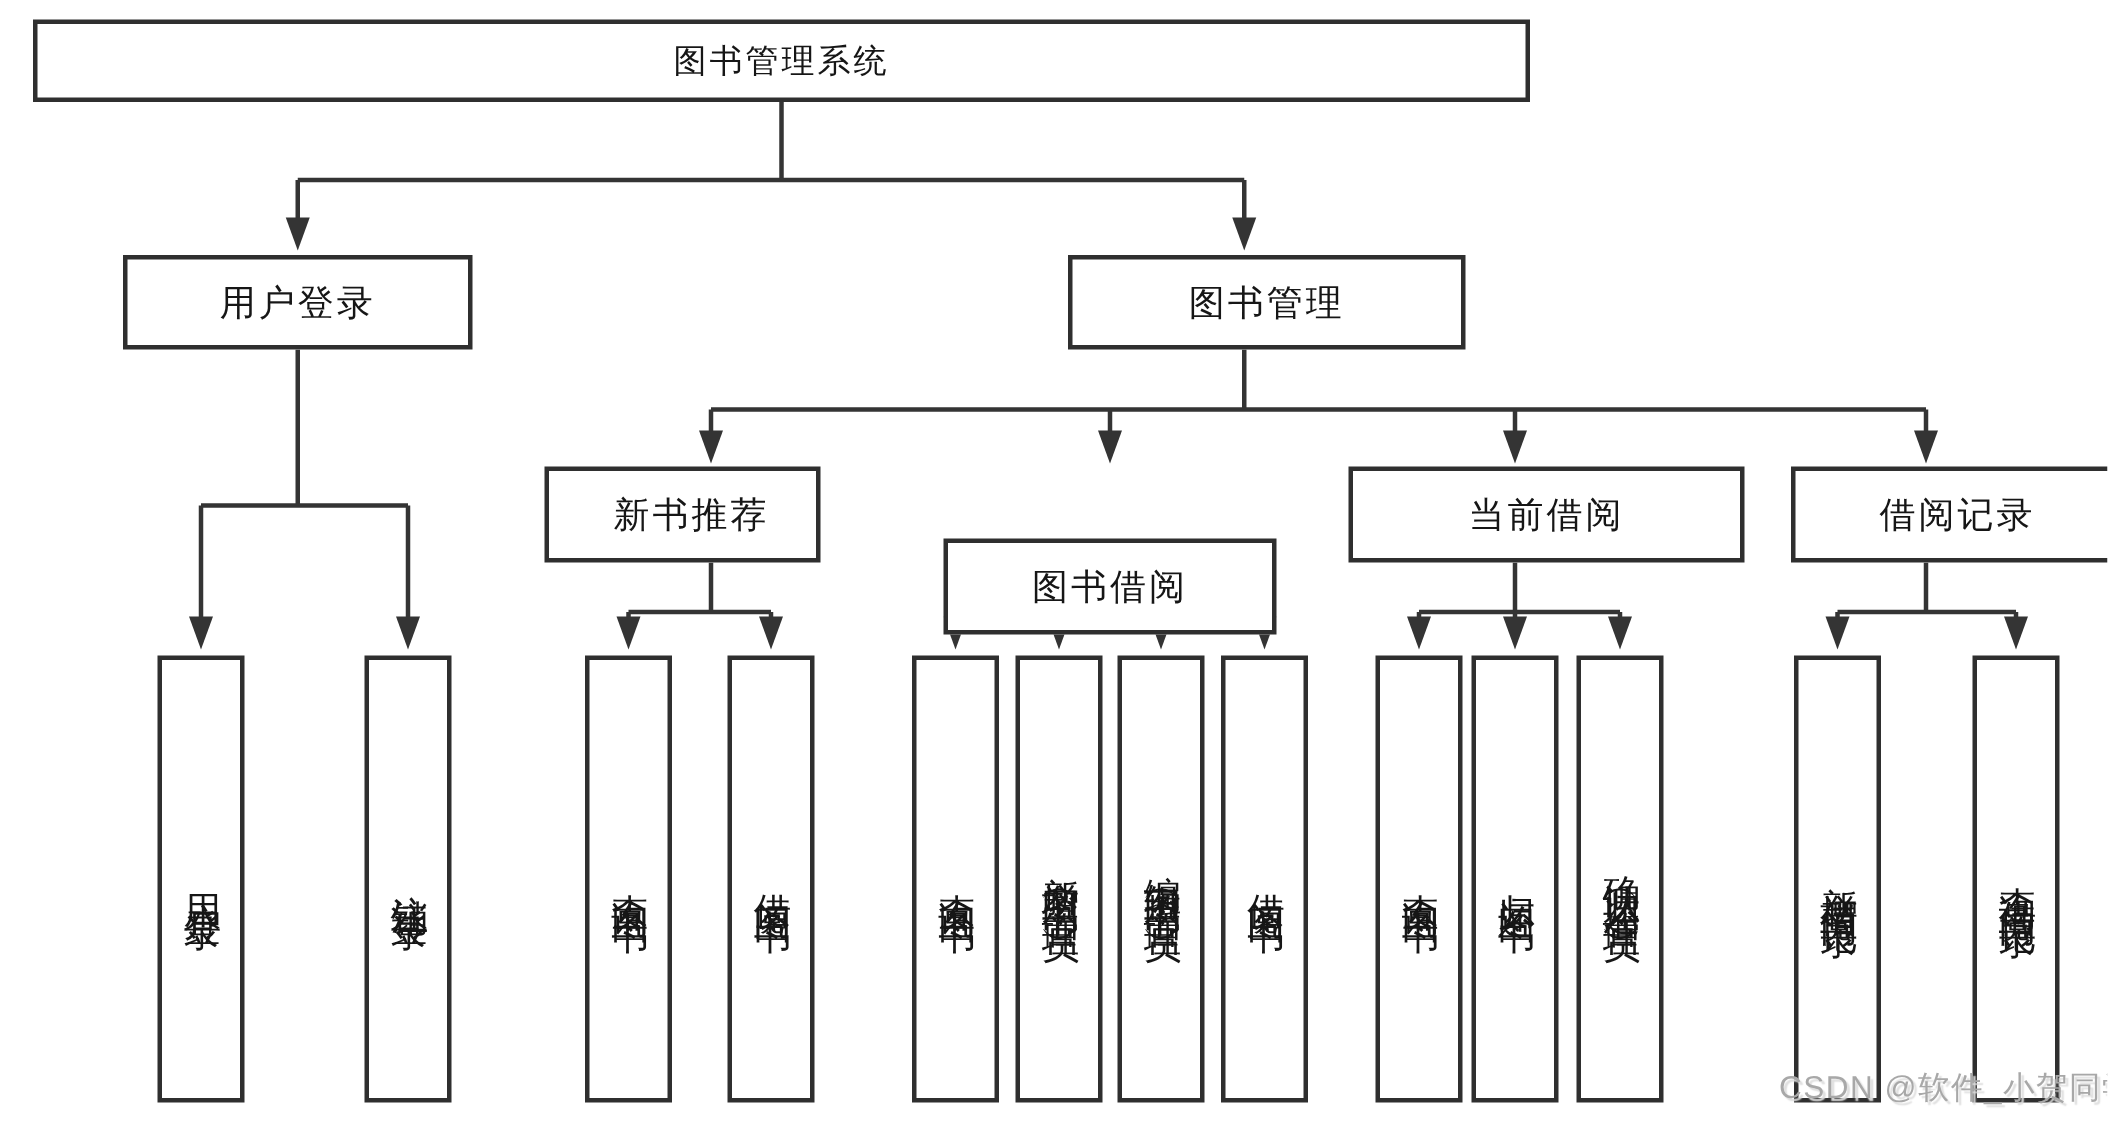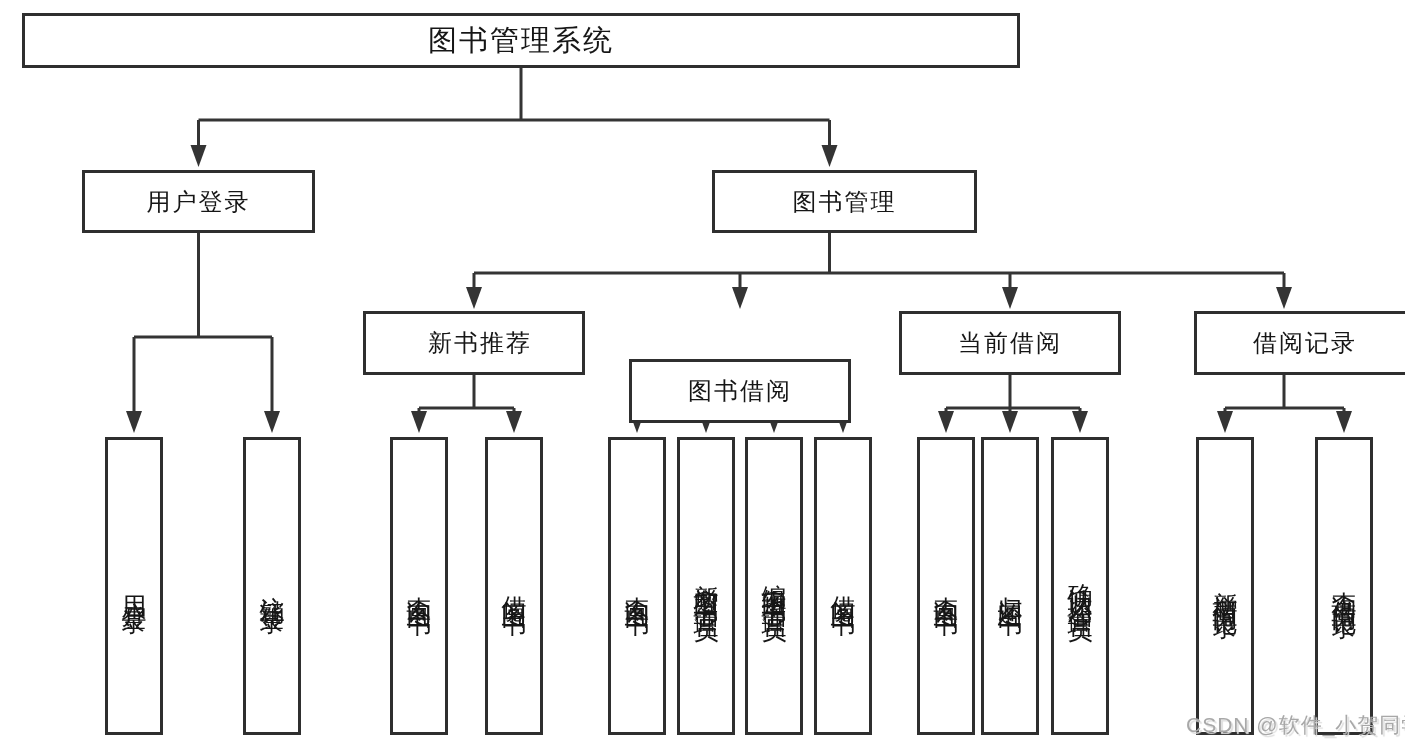--- a/index.html
+++ b/index.html
@@ -11,21 +11,21 @@
   }
   .connectors { position:absolute; left:0; top:0; width:1405px; height:747px; }
   .connectors path { fill:none; stroke:#343434; stroke-width:3; }
   .connectors polygon { fill:#343434; stroke:none; }
   .hbox {
     position:absolute; background:#ffffff;
     border:3px solid #2f2f2f; box-sizing:border-box;
     display:flex; align-items:center; justify-content:center;
     font-size:24px; letter-spacing:2px; white-space:nowrap;
   }
-  .hbox.title { font-size:29px; }
+  .hbox.title { font-size:22px; }
   .leaf {
     position:absolute; top:437px; width:58px; height:298px;
     background:#ffffff; border:3px solid #2f2f2f; box-sizing:border-box;
     display:flex; align-items:center; justify-content:center;
   }
   .leaf .vtext {
     writing-mode:vertical-rl; text-orientation:mixed;
     font-size:25px; line-height:1; letter-spacing:5px; white-space:nowrap;
   }
   .watermark {
@@ -93,27 +93,27 @@
     <span>图书管理系统</span>
   </div>
 
   <div class="hbox" style="left:82px; top:170px; width:233px; height:63px;">
     <span>用户登录</span>
   </div>
   <div class="hbox" style="left:712px; top:170px; width:265px; height:63px;">
     <span>图书管理</span>
   </div>
 
-  <div class="hbox" style="left:363px; top:311px; width:222px; height:64px;padding-left:12px;">
+  <div class="hbox" style="left:363px; top:311px; width:184px; height:64px;padding-left:12px;">
     <span>新书推荐</span>
   </div>
   <div class="hbox" style="left:629px; top:311px; width:222px; height:64px;margin-top:48px;">
     <span>图书借阅</span>
   </div>
-  <div class="hbox" style="left:899px; top:311px; width:222px; height:64px;">
+  <div class="hbox" style="left:899px; top:311px; width:264px; height:64px;">
     <span>当前借阅</span>
   </div>
   <div class="hbox" style="left:1173px; top:311px; width:222px; height:64px;margin-left:21px;">
     <span>借阅记录</span>
   </div>
 
   <div class="leaf" style="left:105px;">
     <span class="vtext">用户登录</span>
   </div>
   <div class="leaf" style="left:243px;">

